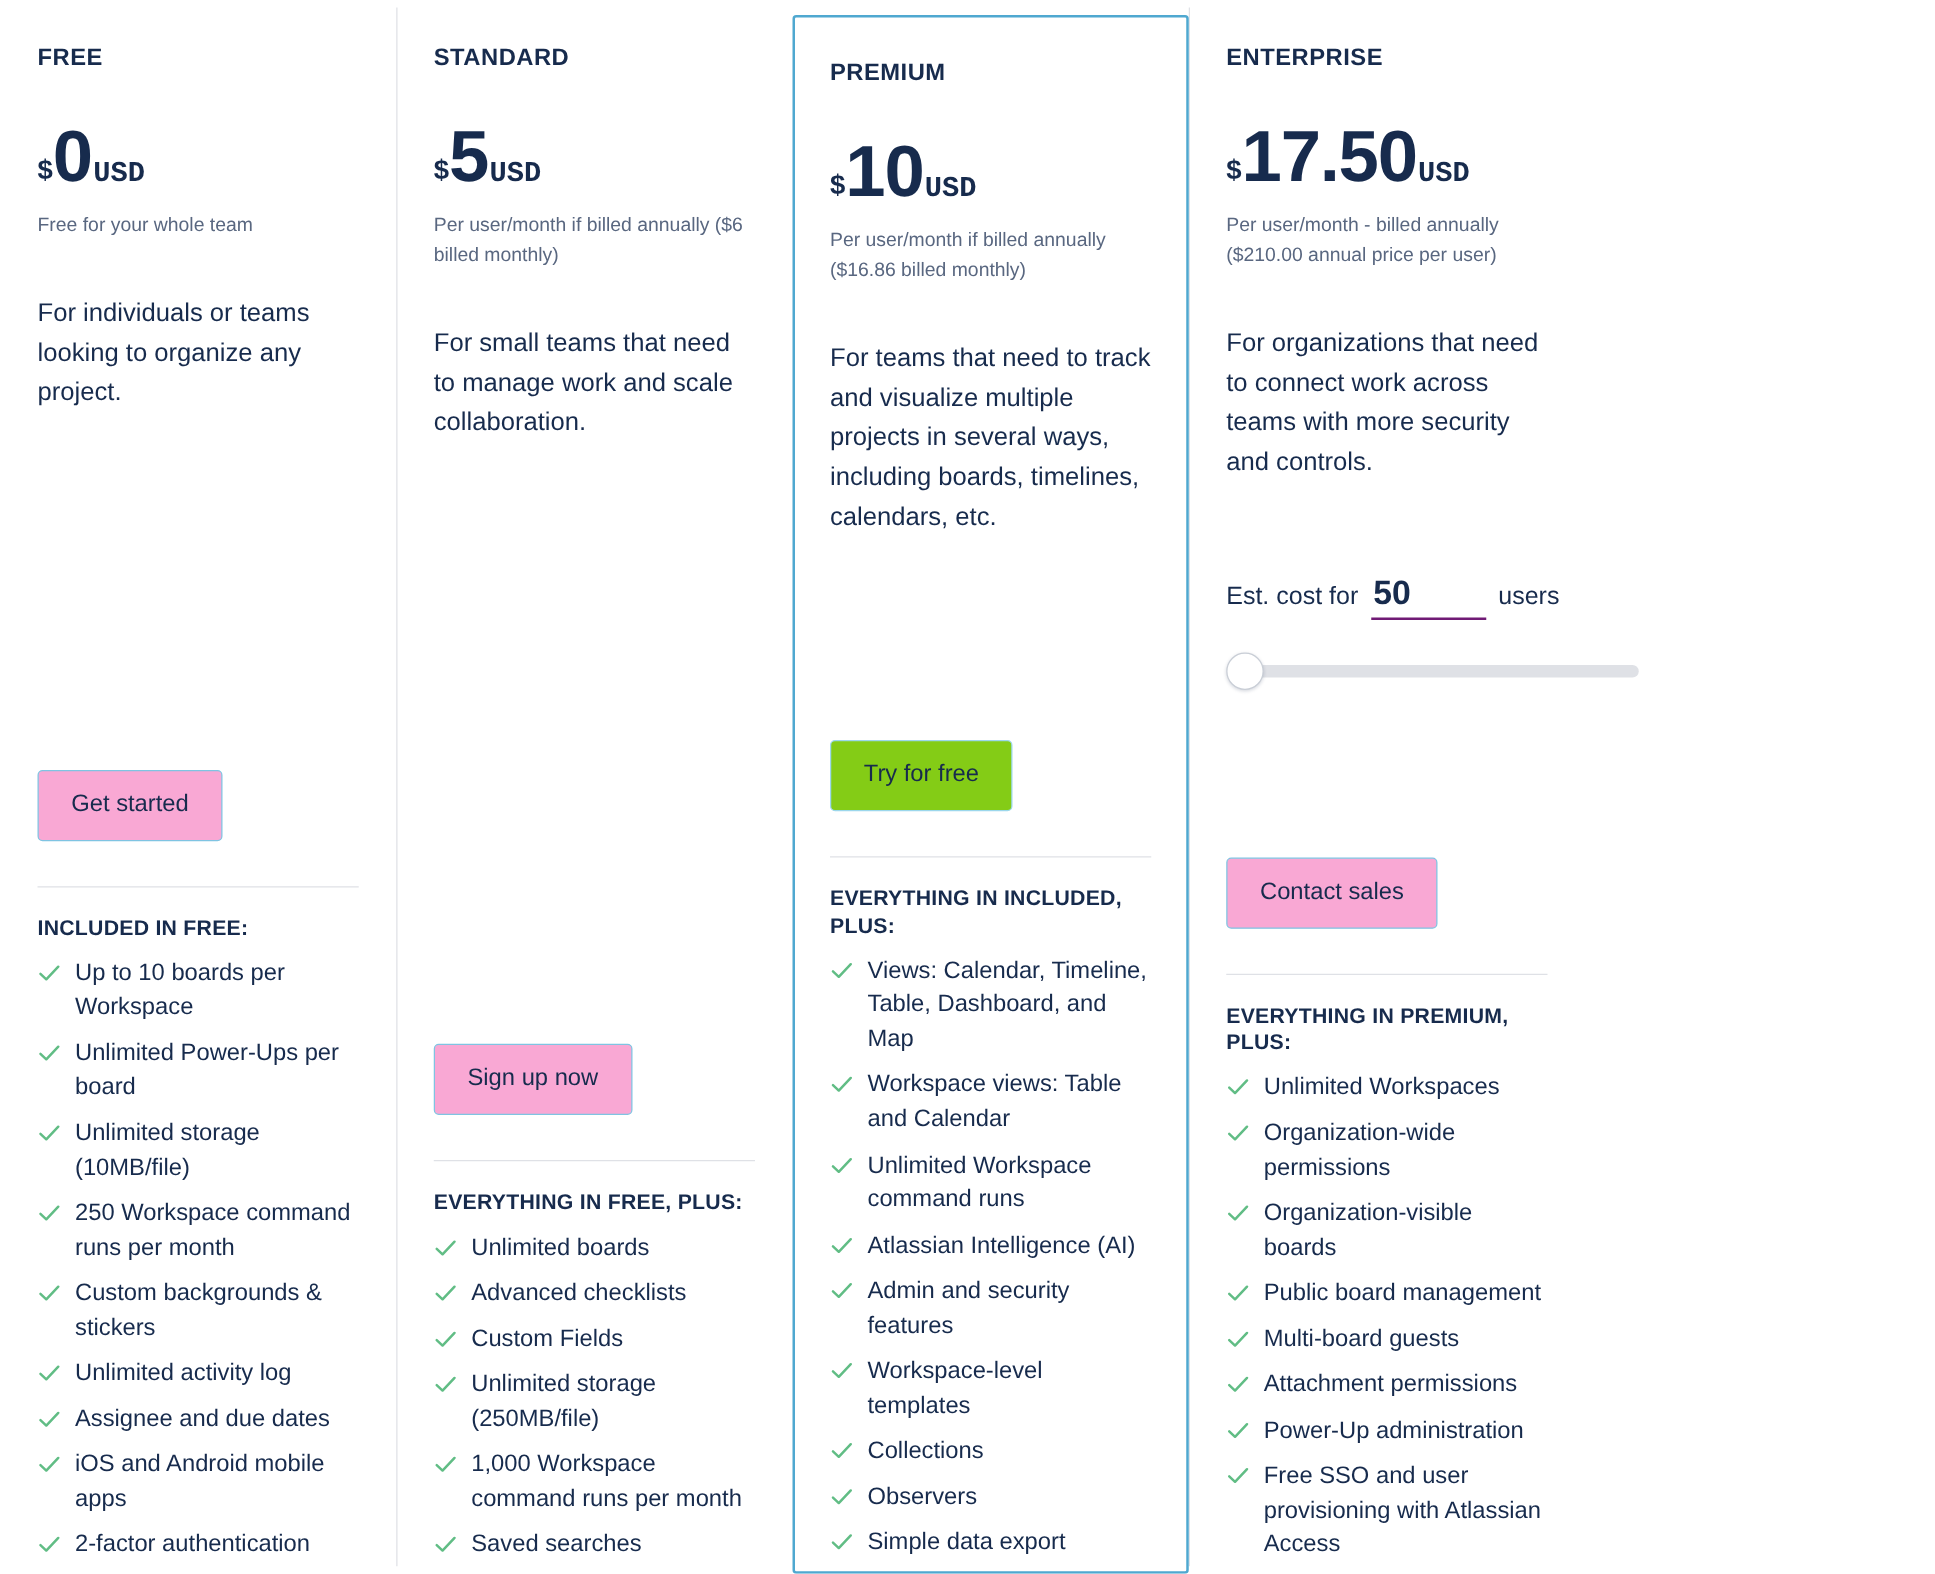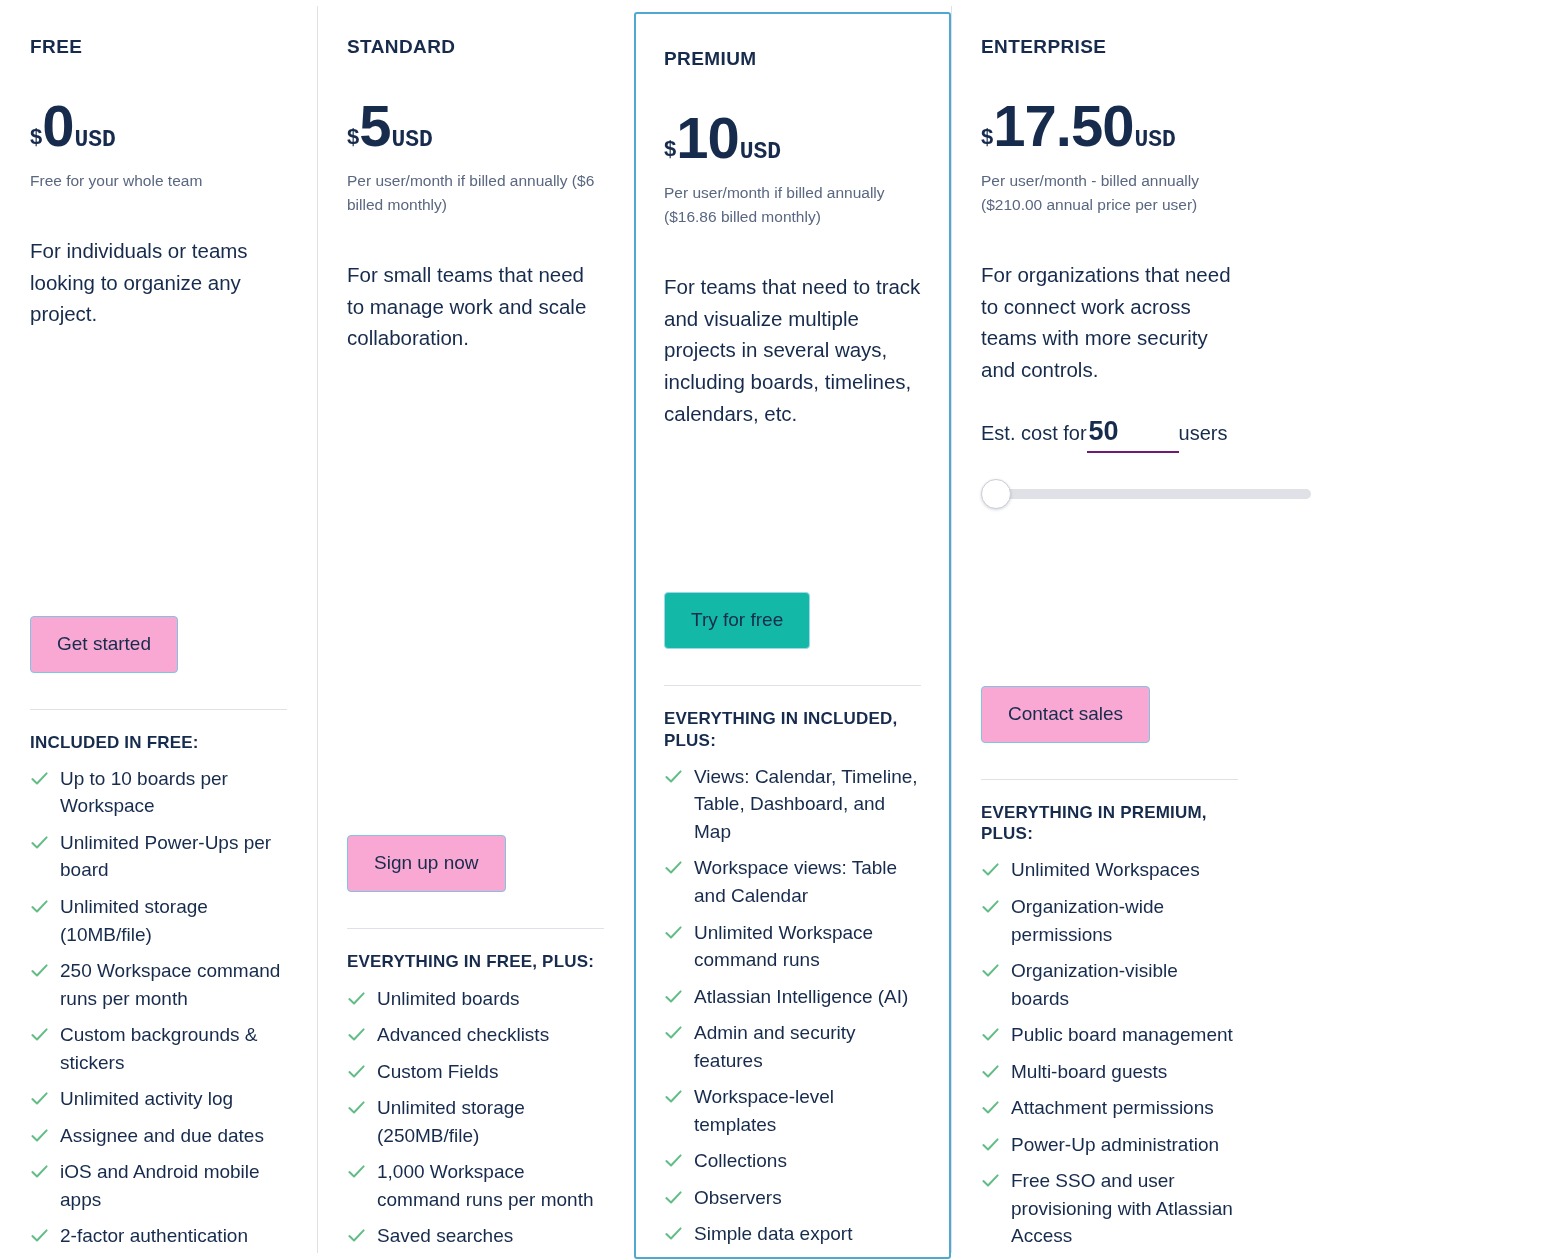--- a/index.html
+++ b/index.html
@@ -107,23 +107,25 @@
     max-width: 330px;
   }
 
   
   .estimator {
     margin-top: 30px;
   }
   .est-row {
     display: flex;
     align-items: baseline;
+    gap: 10px;
     color: #172b4d;
     font-size: 20px;
     white-space: nowrap;
+    margin-top: 43px;
   }
   .est-input {
     width: 92px;
     border: none;
     border-bottom: 2px solid #701a75;
     background: transparent;
     text-align: left;
     font-family: "Liberation Sans", sans-serif;
     font-size: 27px;
     font-weight: 700;
@@ -169,21 +171,21 @@
     font-size: 19px;
     color: #172b4d;
     background: #f9a8d4;
     border: 1px solid #7fc4e2;
     border-radius: 4px;
     padding: 17px 26px;
     cursor: pointer;
     line-height: 1.1;
   }
   .cta-btn.filled {
-    background: #14b8a6;
+    background: #84cc16;
     border-color: #9cd7ec;
   }
 
   .divider {
     margin-top: 36px;
     height: 1px;
     background: #dfe1e6;
   }
 
   

